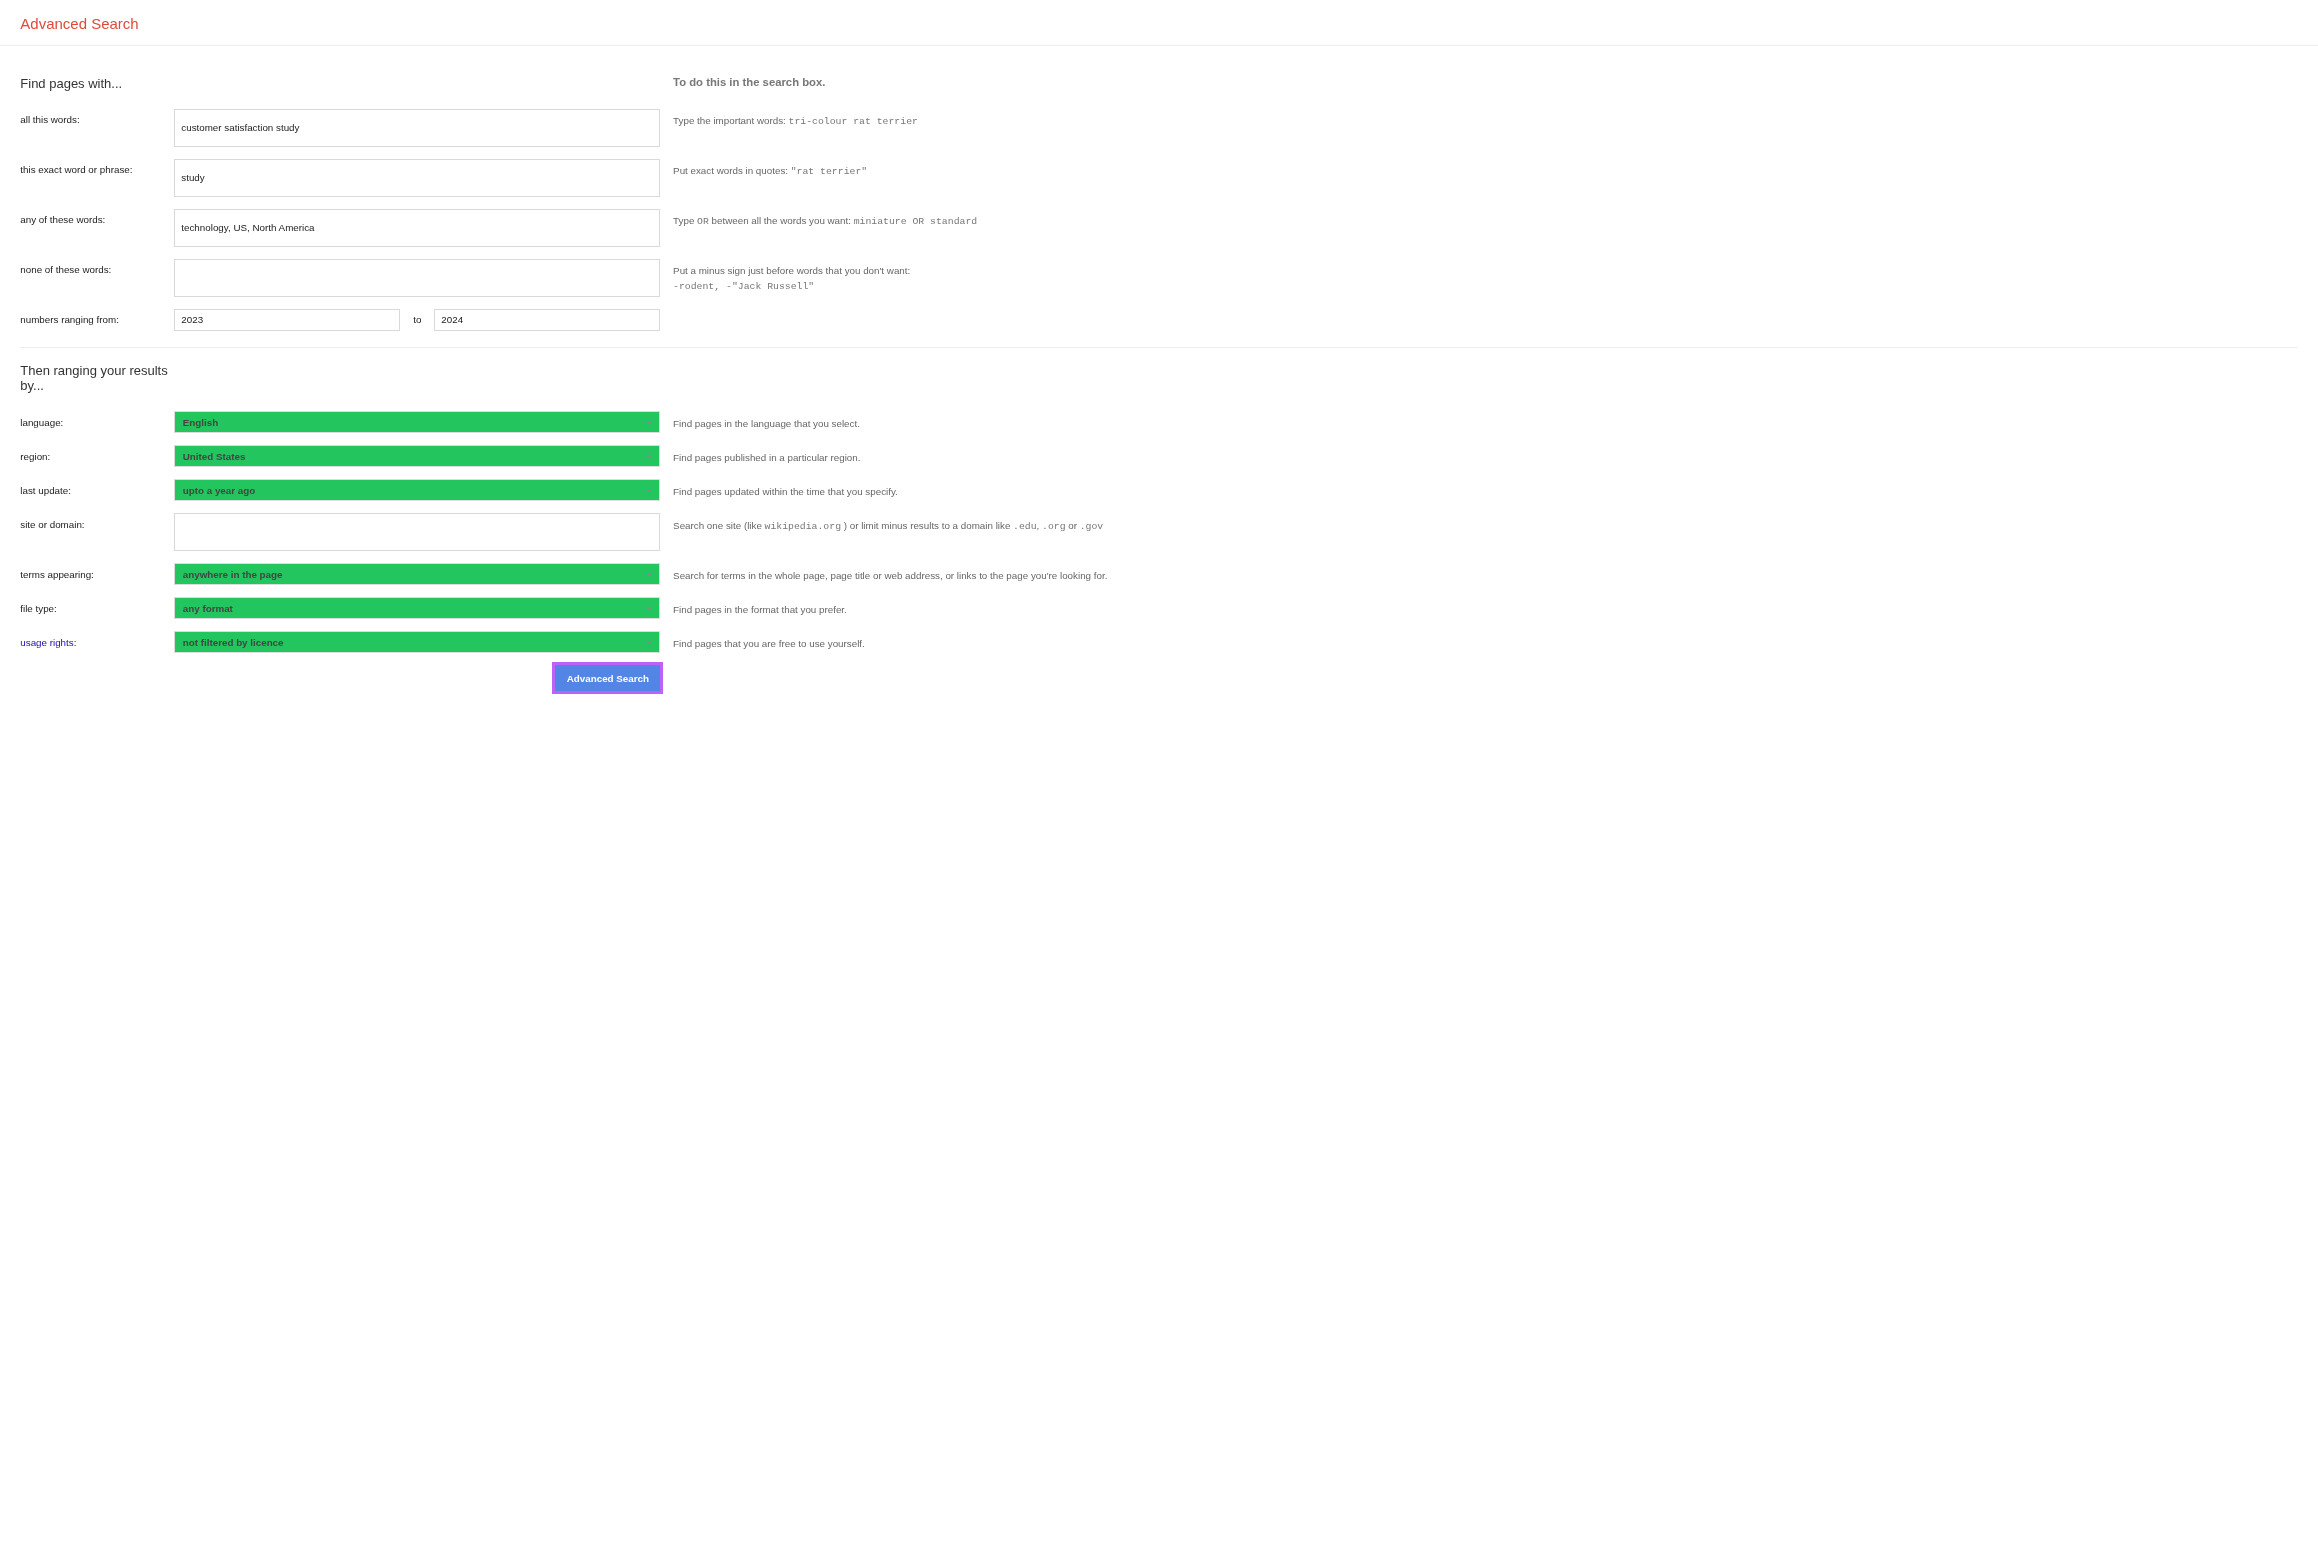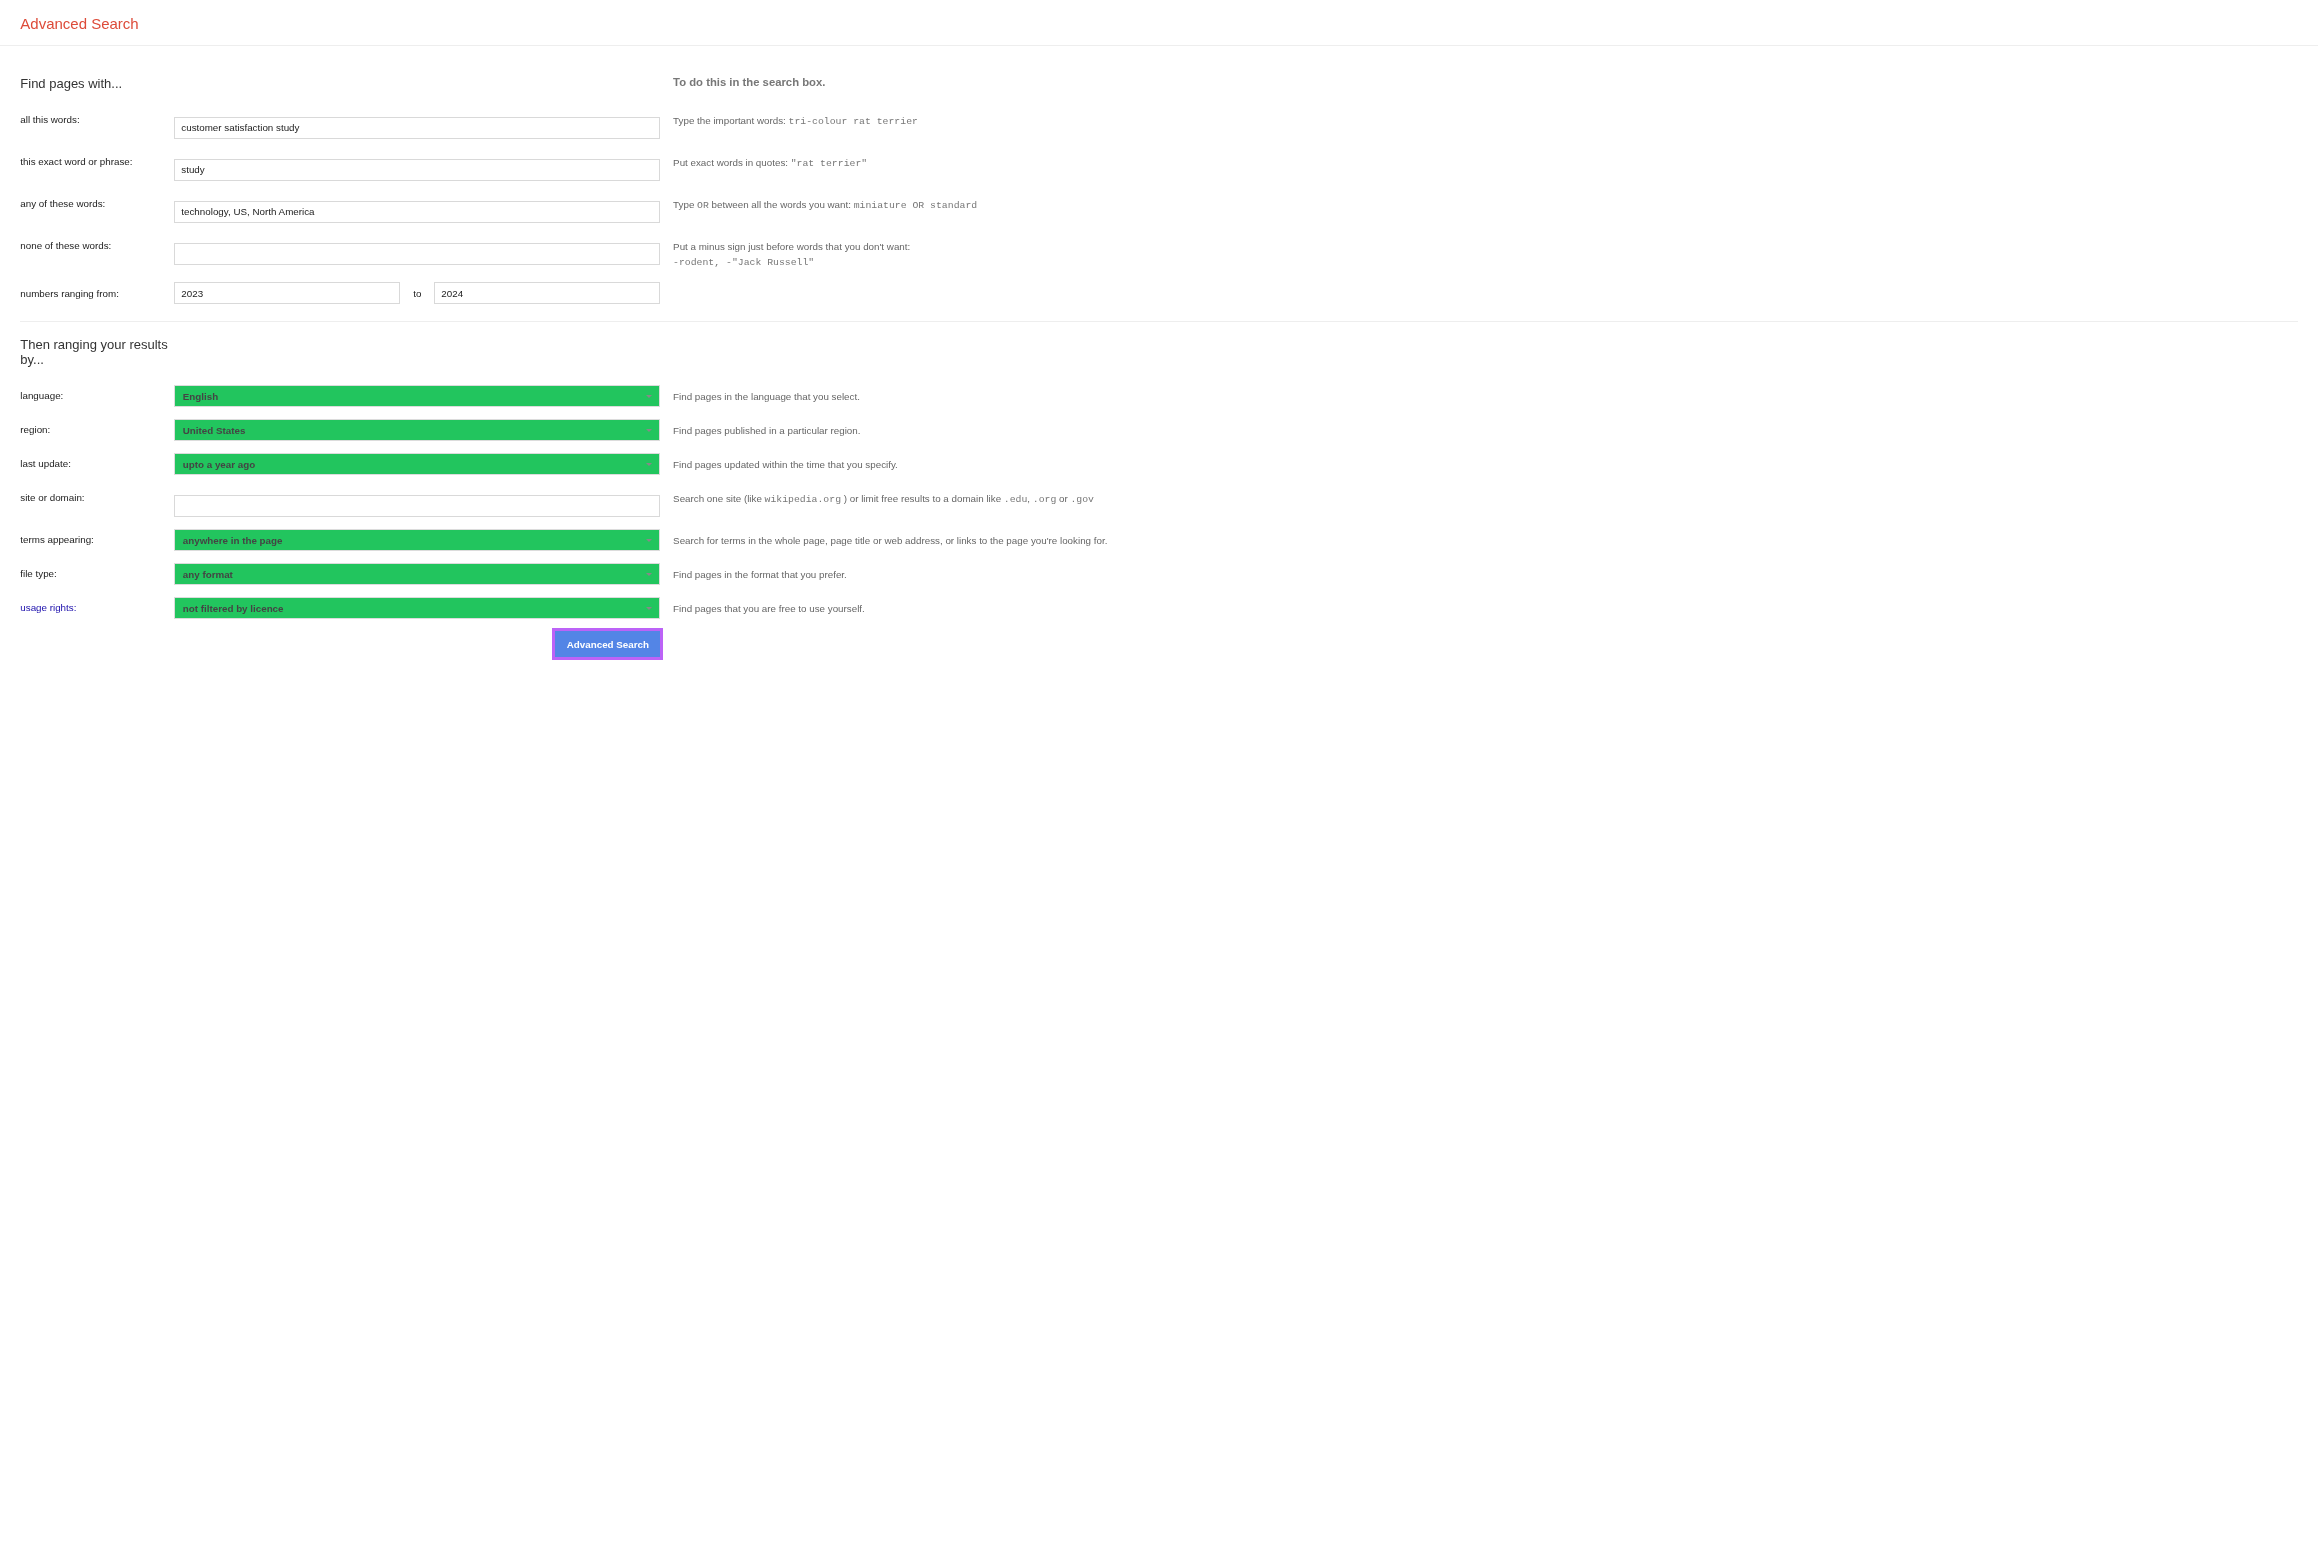--- a/index.html
+++ b/index.html
@@ -59,27 +59,26 @@
     .row-tip {
       flex: 1;
       padding-left: 12.8px;
       padding-top: 5.3px;
       font-size: 9.8px;
       color: #666;
       line-height: 1.5;
     }
     .text-input {
       width: 100%;
-      height: 22px;
+      height: 38px;
       padding: 0 6px;
       border: 0.8px solid #d9d9d9;
       font-size: 9.8px;
       color: #222;
       outline: none;
-      margin-top: 8px;
     }
     .range-row {
       display: flex;
       align-items: center;
       gap: 0;
     }
     .range-input {
       width: 226px;
       height: 22px;
       padding: 0 6px;
@@ -267,21 +266,21 @@
     </div>
     <div class="row-tip">Find pages updated within the time that you specify.</div>
   </div>
 
   <div class="row">
     <div class="row-label">site or domain:</div>
     <div class="row-input-col">
       <input type="text" class="text-input" value="" style="">
     </div>
     <div class="row-tip">
-      <span>Search one site (like </span><span class="mono">wikipedia.org</span><span> ) or limit free results to a domain like </span><span class="mono">.edu</span><span>, </span><span class="mono">.org</span><span> or </span><span class="mono">.gov</span>
+      <span>Search one site (like </span><span class="mono">wikipedia.org</span><span> ) or limit minus results to a domain like </span><span class="mono">.edu</span><span>, </span><span class="mono">.org</span><span> or </span><span class="mono">.gov</span>
     </div>
   </div>
 
   <div class="row">
     <div class="row-label">terms appearing:</div>
     <div class="row-input-col">
       <div class="select-box">
         <span class="select-value">anywhere in the page</span>
         <span class="select-arrow"></span>
       </div>

